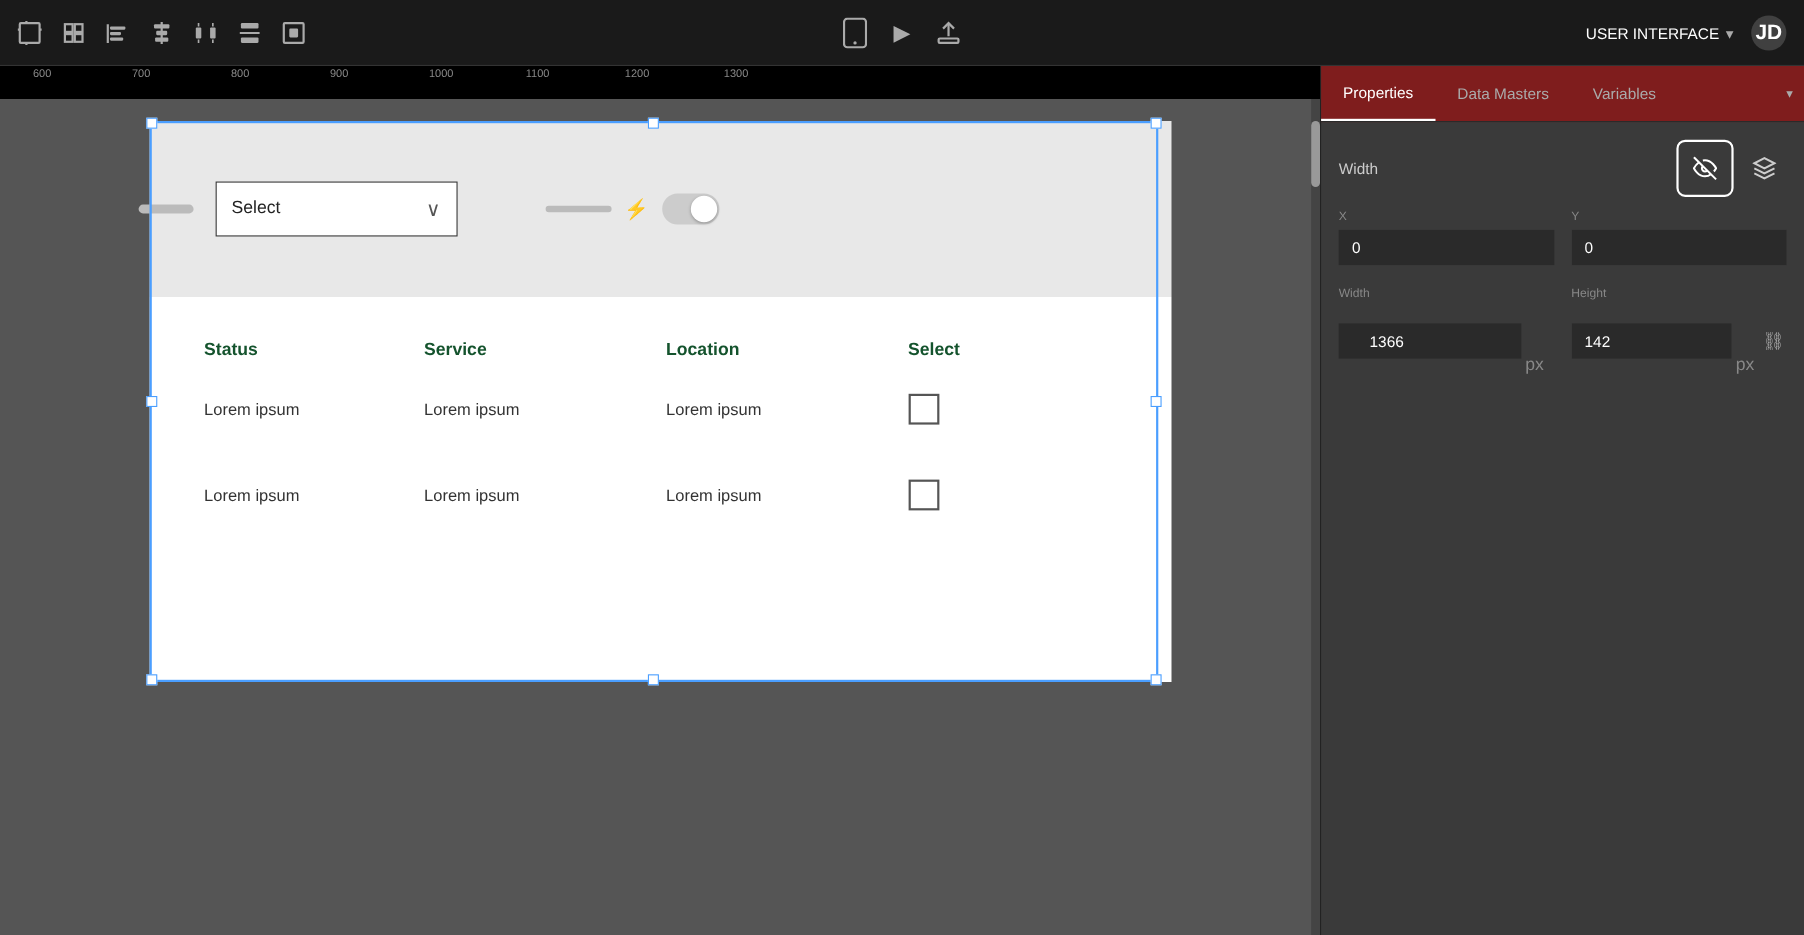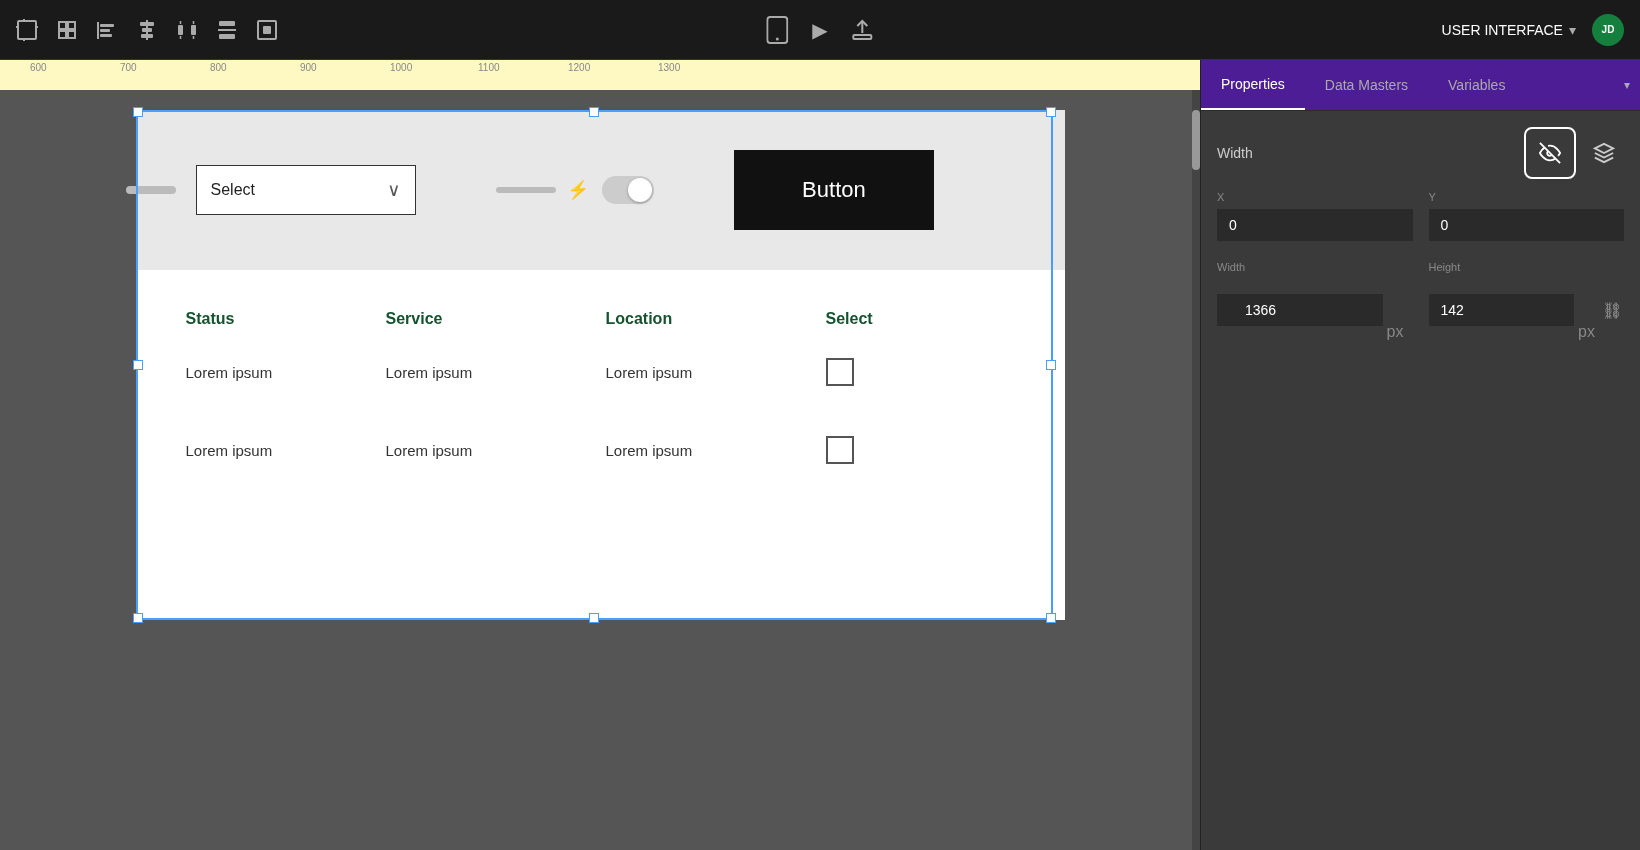--- a/index.html
+++ b/index.html
@@ -47,26 +47,26 @@
       font-weight: 400;
       display: flex;
       align-items: center;
       gap: 6px;
       text-align: right;
     }
     .avatar {
       width: 32px;
       height: 32px;
       border-radius: 50%;
-      background: #15803d;
+      background: #404040;
       display: flex;
       align-items: center;
       justify-content: center;
       color: #fff;
-      font-size: 10px;
+      font-size: 19px;
       font-weight: 600;
     }
 
     
     .main {
       display: flex;
       flex: 1;
       overflow: hidden;
     }
 
@@ -75,21 +75,21 @@
       flex: 1;
       display: flex;
       flex-direction: column;
       overflow: hidden;
       background: #555;
     }
 
     
     .ruler {
       height: 30px;
-      background: #fef9c3;
+      background: #000000;
       display: flex;
       align-items: center;
       overflow: hidden;
       flex-shrink: 0;
       position: relative;
     }
     .ruler-content {
       display: flex;
       align-items: flex-end;
       padding-bottom: 4px;
@@ -254,21 +254,21 @@
       background: #3a3a3a;
       display: flex;
       flex-direction: column;
       flex-shrink: 0;
       border-left: 1px solid #222;
     }
     .panel-tabs {
       display: flex;
       align-items: center;
       border-bottom: 1px solid #2a2a2a;
-      background: #4c1d95;
+      background: #7f1d1d;
       padding-right: 10px;
     }
     .panel-tab {
       padding: 16px 20px;
       font-size: 14px;
       cursor: pointer;
       color: #aaa;
     }
     .panel-tab.active {
       color: #fff;
@@ -527,23 +527,20 @@
               <div style="display:flex; flex-direction:column; align-items:center; gap:4px;">
                 <span style="color:#bbb; font-size:18px;">⚡</span>
               </div>
               <div class="toggle-container">
                 <div class="toggle-track">
                   <div class="toggle-thumb"></div>
                 </div>
               </div>
             </div>
 
-            <div class="button-component">
-              <span>Button</span>
-            </div>
           </div>
 
           <div class="table-area">
 
             <div class="table-header">
               <div class="table-header-cell">Status</div>
               <div class="table-header-cell">Service</div>
               <div class="table-header-cell">Location</div>
               <div class="table-header-cell">Select</div>
             </div>

